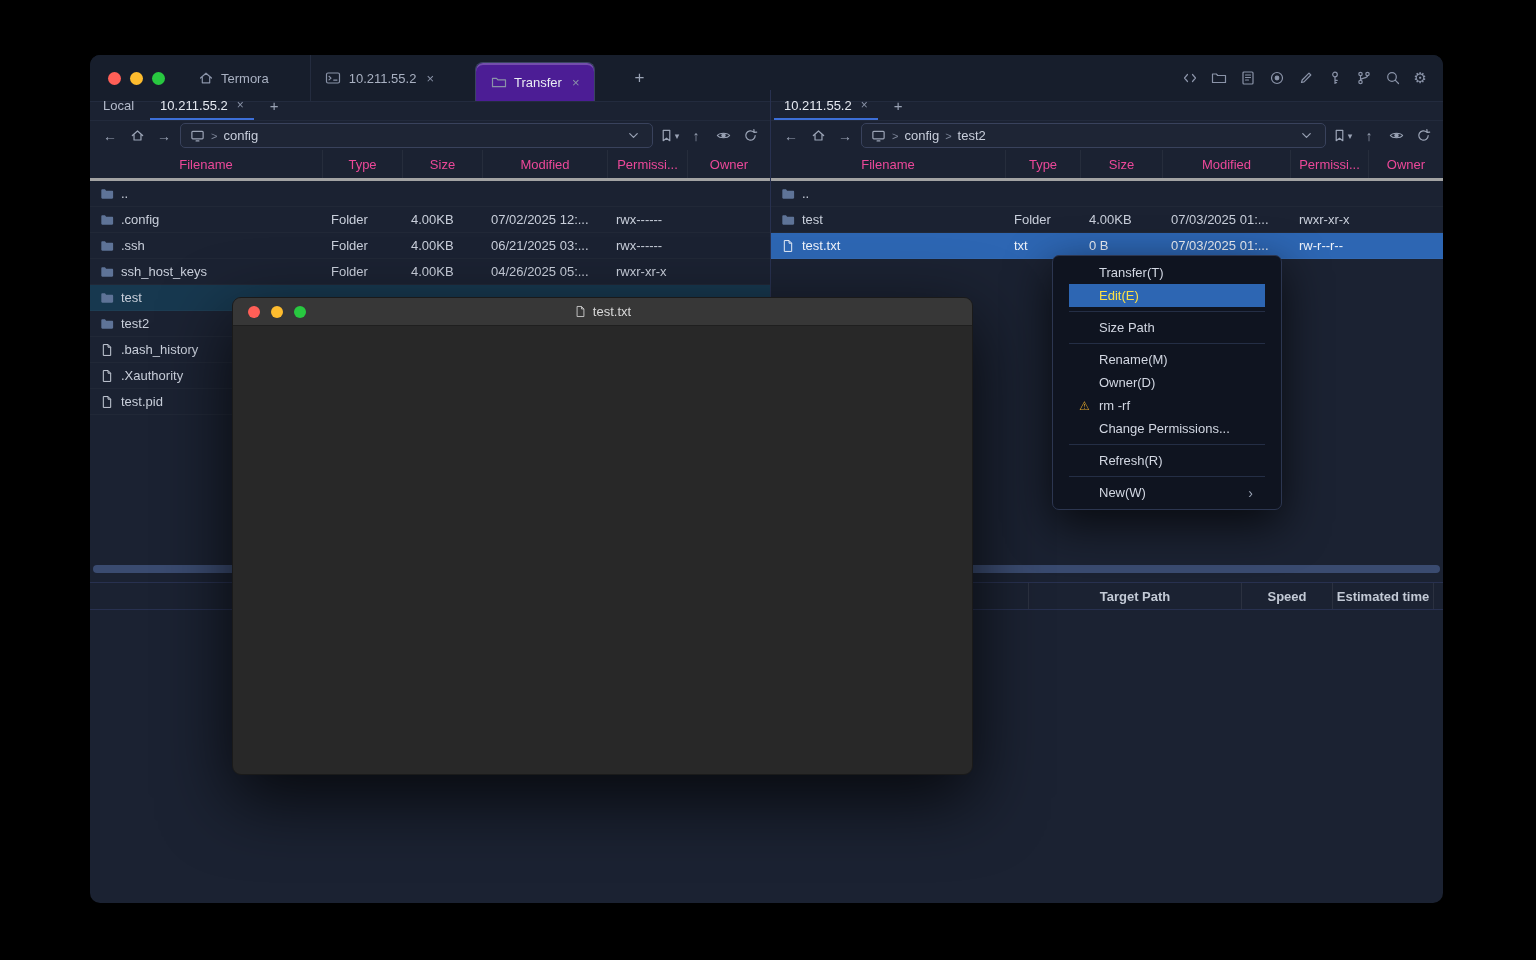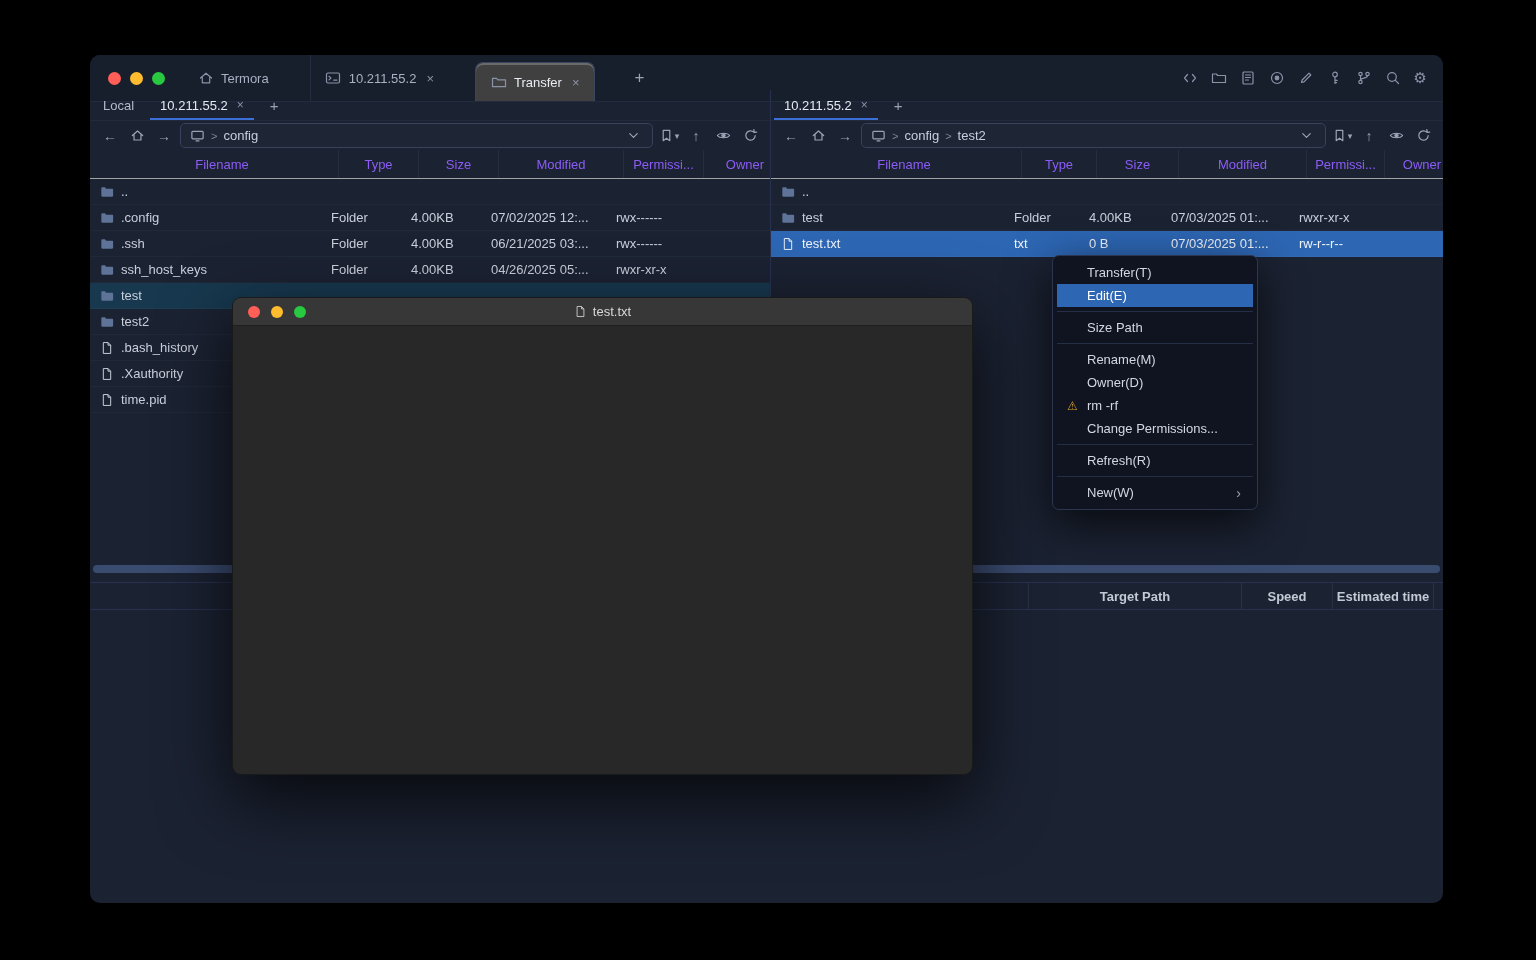--- a/index.html
+++ b/index.html
@@ -8,21 +8,21 @@
     border-radius:10px;box-shadow:0 30px 90px rgba(0,0,0,.85);overflow:hidden;}
   
   .titlebar{position:absolute;top:0;left:0;right:0;height:46px;background:#171e2c;
     border-bottom:1px solid #232b3e;display:flex;align-items:stretch;}
   .traffic{display:flex;align-items:center;gap:9px;padding:0 18px 0 18px;}
   .light{width:13px;height:13px;border-radius:50%;}
   .l-red{background:#ff5f57}.l-yellow{background:#febc2e}.l-green{background:#28c840}
   .tabs{display:flex;align-items:stretch;gap:27px;}
   .tab{display:flex;align-items:center;gap:7px;padding:0 14px;font-size:13px;color:#a9b1c2;position:relative;}
   .tab + .tab{border-left:1px solid #242c3f;}
-  .tab.active{background:#404040;margin-top:7px;border-radius:8px 8px 0 0;
+  .tab.active{background:#4c1d95;margin-top:7px;border-radius:8px 8px 0 0;
     border:1px solid #3a4560;border-bottom:none;color:#e9ecf3;
     box-shadow:inset 0 2px 0 rgba(255,255,255,.22);}
   .tab .x{color:#8a93a8;font-size:13px;margin-left:3px;}
   .plusbtn{display:flex;align-items:center;padding:0 13px;color:#9aa3b5;font-size:17px;}
   .tb-icons{margin-left:auto;display:flex;align-items:center;gap:12px;padding-right:16px;color:#8a93a8;}
   .i16{width:17px;height:17px;display:flex;align-items:center;justify-content:center;}
   .i16 svg{width:16px;height:16px;display:block;stroke:#8a93a8;fill:none;stroke-width:1.2;stroke-linecap:round;stroke-linejoin:round;}
   .glyph-icon{font-family:"DejaVu Sans",sans-serif;font-size:15px;line-height:1;color:#8a93a8;}
   
   .pane{position:absolute;top:35px;height:463px;overflow:hidden;}
@@ -38,21 +38,21 @@
   .nicon svg{width:15px;height:15px;stroke:#9aa3b5;fill:none;stroke-width:1.3;stroke-linecap:round;stroke-linejoin:round;}
   .pathbox{flex:1;height:23px;border:1px solid #39425c;border-radius:5px;display:flex;align-items:center;
     gap:6px;padding:0 8px;font-size:13px;color:#c8cedb;background:rgba(255,255,255,.015);}
   .crumb-sep{color:#7d8699;font-size:11px;}
   .pathbox .endchev{margin-left:auto;}
   .bm{display:flex;align-items:center;}
   .caret{font-family:"DejaVu Sans",sans-serif;font-size:9px;color:#9aa3b5;margin-left:1px;}
   
   .gridL{display:grid;grid-template-columns:233px 80px 80px 125px 80px 82px;}
   .gridR{display:grid;grid-template-columns:235px 75px 82px 128px 78px 74px;}
-  .thead{height:28px;border-bottom:1px solid #a3a3a3;font-size:13px;color:#8b5cf6;padding-left:16px;}
+  .thead{height:28px;border-bottom:3px solid #a3a3a3;font-size:13px;color:#ec4899;}
   .th{display:flex;align-items:center;justify-content:center;border-right:1px solid rgba(255,255,255,.05);overflow:hidden;}
   .th:last-child{border-right:none;}
   .row{height:25px;border-bottom:1px solid rgba(255,255,255,.028);}
   .cell{display:flex;align-items:center;font-size:13px;color:#c9cfdb;padding:0 8px;overflow:hidden;white-space:nowrap;}
   .cell.name{gap:7px;padding-left:10px;}
   .row.sel-dim{background:#17384f;}
   .row.sel-blue{background:#2d66b3;}
   .row.sel-blue .cell{color:#eff3fa;}
   .fi{display:flex;align-items:center;}
   .fi svg{width:14px;height:14px;display:block;}
@@ -68,23 +68,23 @@
   .e-titlebar{height:27px;background:#373737;border-bottom:1px solid #1f1f1f;display:flex;align-items:center;position:relative;}
   .e-traffic{display:flex;gap:11px;padding-left:15px;z-index:2;}
   .e-light{width:12px;height:12px;border-radius:50%;}
   .e-title{position:absolute;left:0;right:0;display:flex;align-items:center;justify-content:center;gap:6px;
     color:#d8d8d8;font-size:13px;}
   .e-title svg{width:13px;height:13px;stroke:#cfcfcf;fill:none;stroke-width:1.1;}
   .e-body{padding:8px 6px;font-family:"DejaVu Sans Mono",monospace;font-size:13px;color:#ececec;display:flex;align-items:center;}
   .cursor{display:inline-block;width:5px;height:15px;background:#fff;margin-left:1px;}
   
   .menu{position:absolute;left:1052px;top:255px;width:196px;background:#0f1420;border:1px solid #2c3650;
-    border-radius:7px;padding:5px 4px;z-index:60;box-shadow:0 14px 45px rgba(0,0,0,.7);font-size:13px;color:#d2d7e2;}
+    border-radius:7px;padding:5px 16px;z-index:60;box-shadow:0 14px 45px rgba(0,0,0,.7);font-size:13px;color:#d2d7e2;}
   .mi{height:23px;display:flex;align-items:center;padding:0 12px 0 30px;position:relative;white-space:nowrap;}
-  .mi.hl{background:#2d66b3;color:#ffffff;}
+  .mi.hl{background:#2d66b3;color:#fde047;}
   .mi .warn{position:absolute;left:10px;font-family:"DejaVu Sans",sans-serif;font-size:12px;color:#dca32b;}
   .mi .sub{margin-left:auto;color:#9aa3b5;font-size:14px;}
   .msep{height:1px;background:#242e45;margin:4px 0;}
 </style>
 </head>
 <body>
 
 <div class="app">
 
   <div class="titlebar">
@@ -360,21 +360,21 @@
       <div class="cell"></div>
     </div>
     <div class="gridL row">
       <div class="cell name">
           <span class="fi">
             <svg viewBox="0 0 16 16">
               <path d="M3.8 1.8h5.4l3 3v9.4H3.8z" fill="none" stroke="#cdd3df" stroke-width="1.1"></path>
               <path d="M9.2 1.8v3h3" fill="none" stroke="#cdd3df" stroke-width="1.1"></path>
             </svg>
           </span>
-          <span>time.pid</span>
+          <span>test.pid</span>
         </div>
       <div class="cell"></div>
       <div class="cell"></div>
       <div class="cell"></div>
       <div class="cell"></div>
       <div class="cell"></div>
     </div>
   </div>
 
   <div class="pane right">

